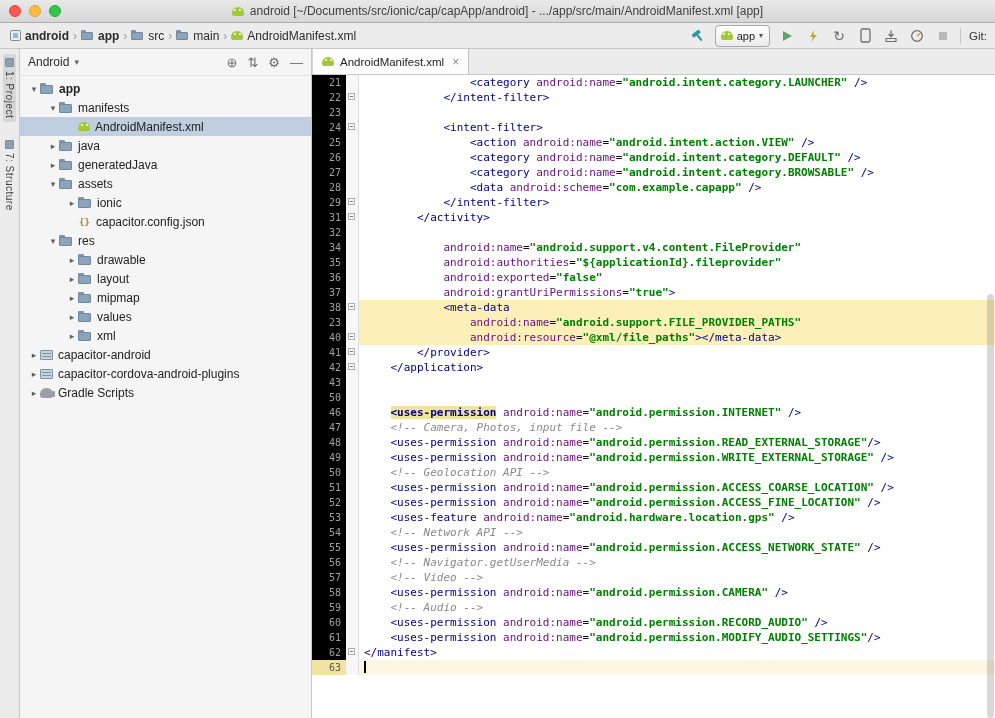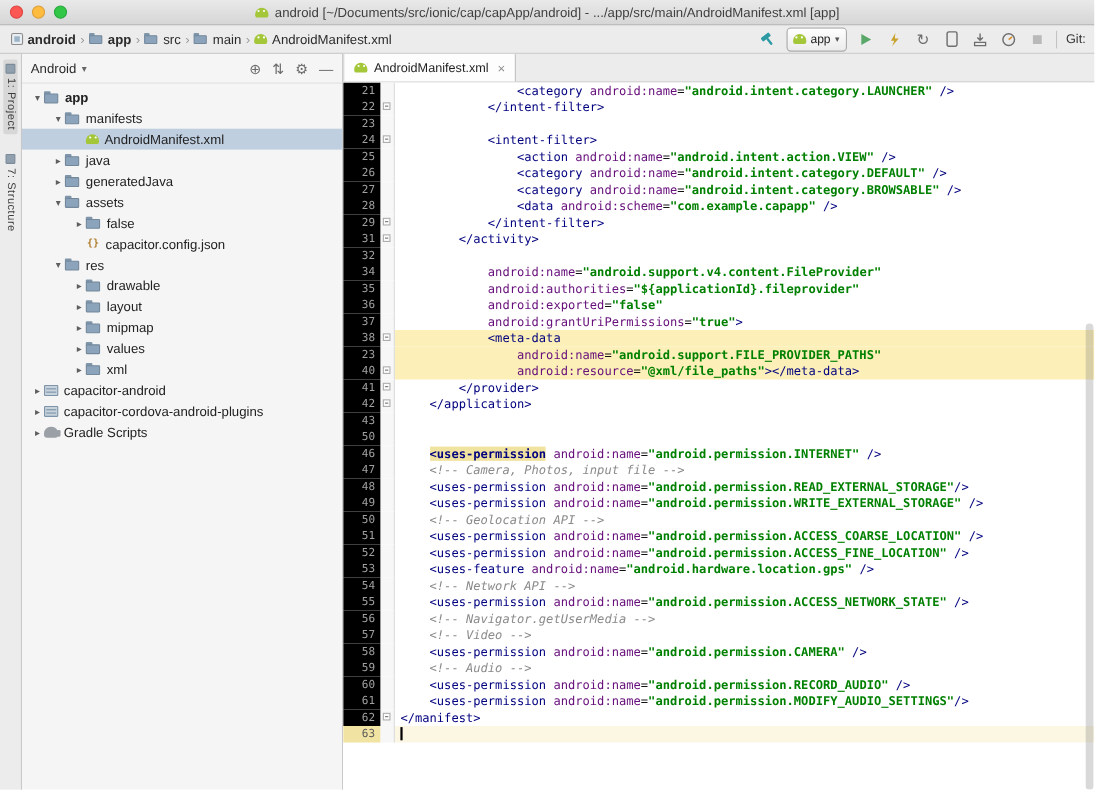--- a/index.html
+++ b/index.html
@@ -274,21 +274,21 @@
             <span class="tlabel">generatedJava</span>
           </div>
           <div class="trow" style="padding-left: 27px;">
             <span class="chev">▾</span>
             <span class="ti icon-folder"></span>
             <span class="tlabel">assets</span>
           </div>
           <div class="trow" style="padding-left: 46px;">
             <span class="chev">▸</span>
             <span class="ti icon-folder"></span>
-            <span class="tlabel">false</span>
+            <span class="tlabel">ionic</span>
           </div>
           <div class="trow" style="padding-left: 46px;">
             <span class="chev"></span>
             <span class="ti icon-json-file"></span>
             <span class="tlabel">capacitor.config.json</span>
           </div>
           <div class="trow" style="padding-left: 27px;">
             <span class="chev">▾</span>
             <span class="ti icon-folder"></span>
             <span class="tlabel">res</span>

